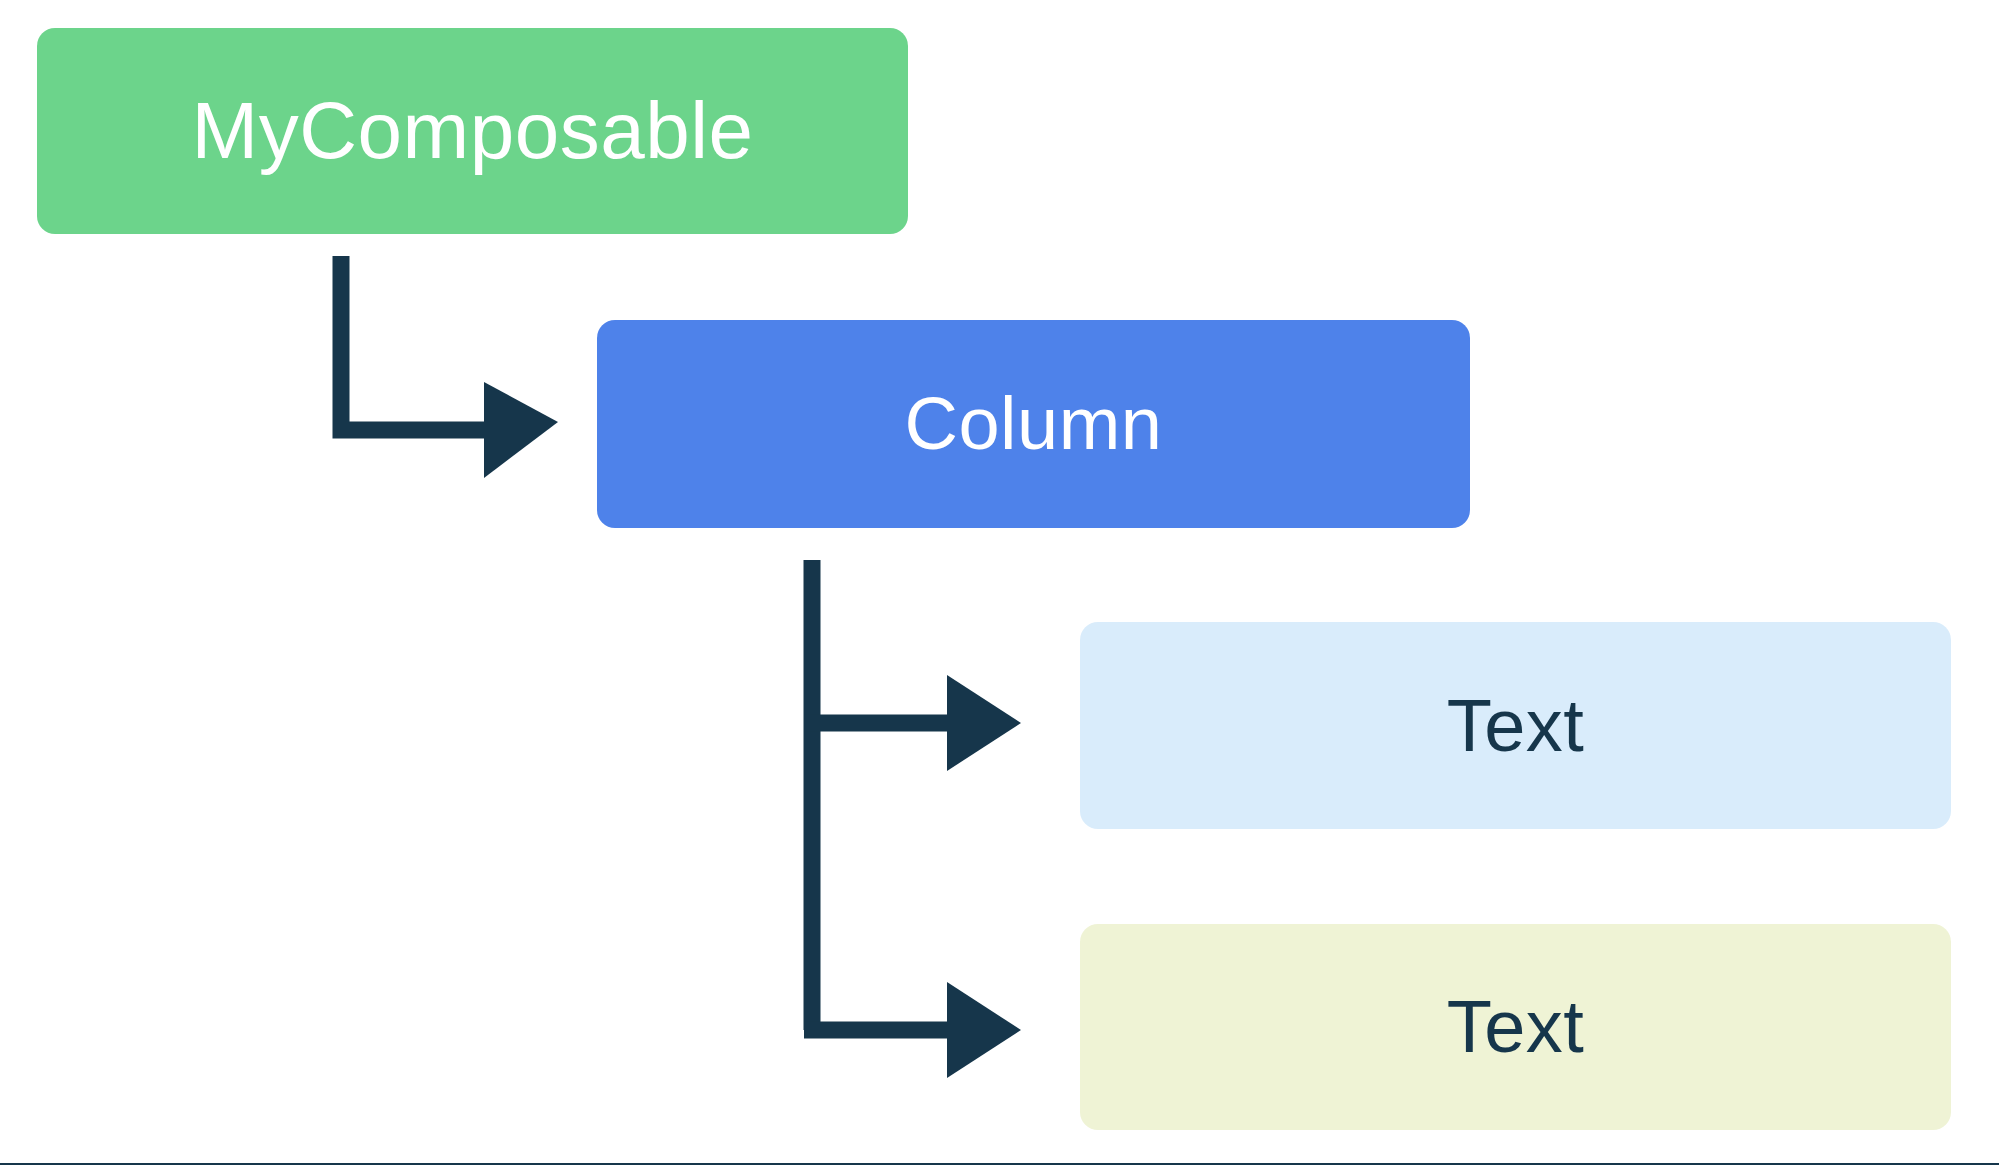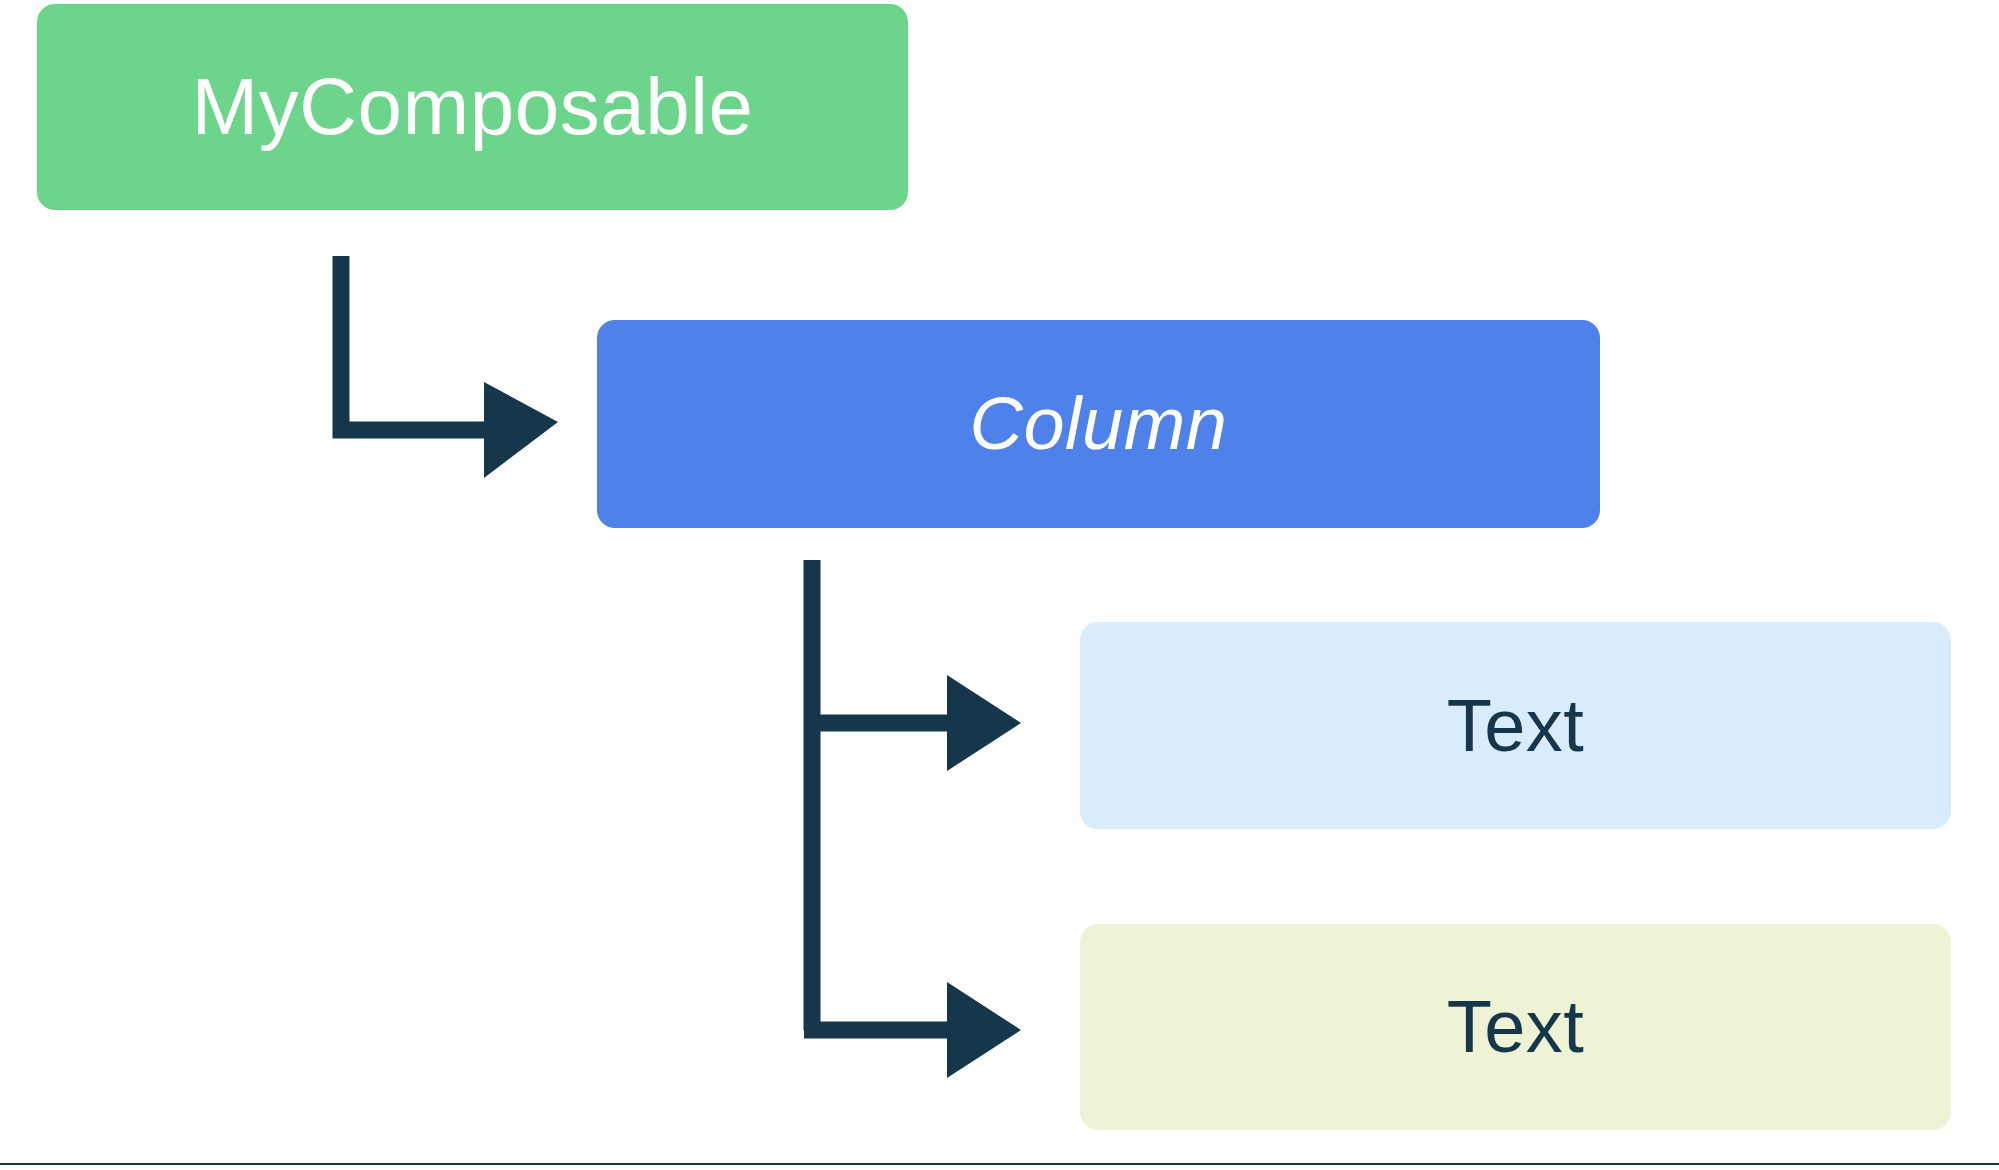--- a/index.html
+++ b/index.html
@@ -31,38 +31,37 @@
     font-family: "Liberation Sans", sans-serif;
     font-weight: 400;
     letter-spacing: 0.5px;
     line-height: 1;
     white-space: nowrap;
   }
 
   
   #node-mycomposable {
     left: 37px;
-    top: 4px;
+    top: 28px;
     width: 871px;
     height: 206px;
     background: #6CD48B;
   }
   #node-mycomposable .node-label {
     color: #ffffff;
     font-size: 80px;
   }
 
   
   #node-column {
     left: 597px;
     top: 320px;
-    width: 1003px;
+    width: 873px;
     height: 208px;
     background: #4E82EA;
-    font-style: italic;
   }
   #node-column .node-label {
     color: #ffffff;
     font-size: 74px;
   }
 
   
   #node-text-1 {
     left: 1080px;
     top: 622px;

